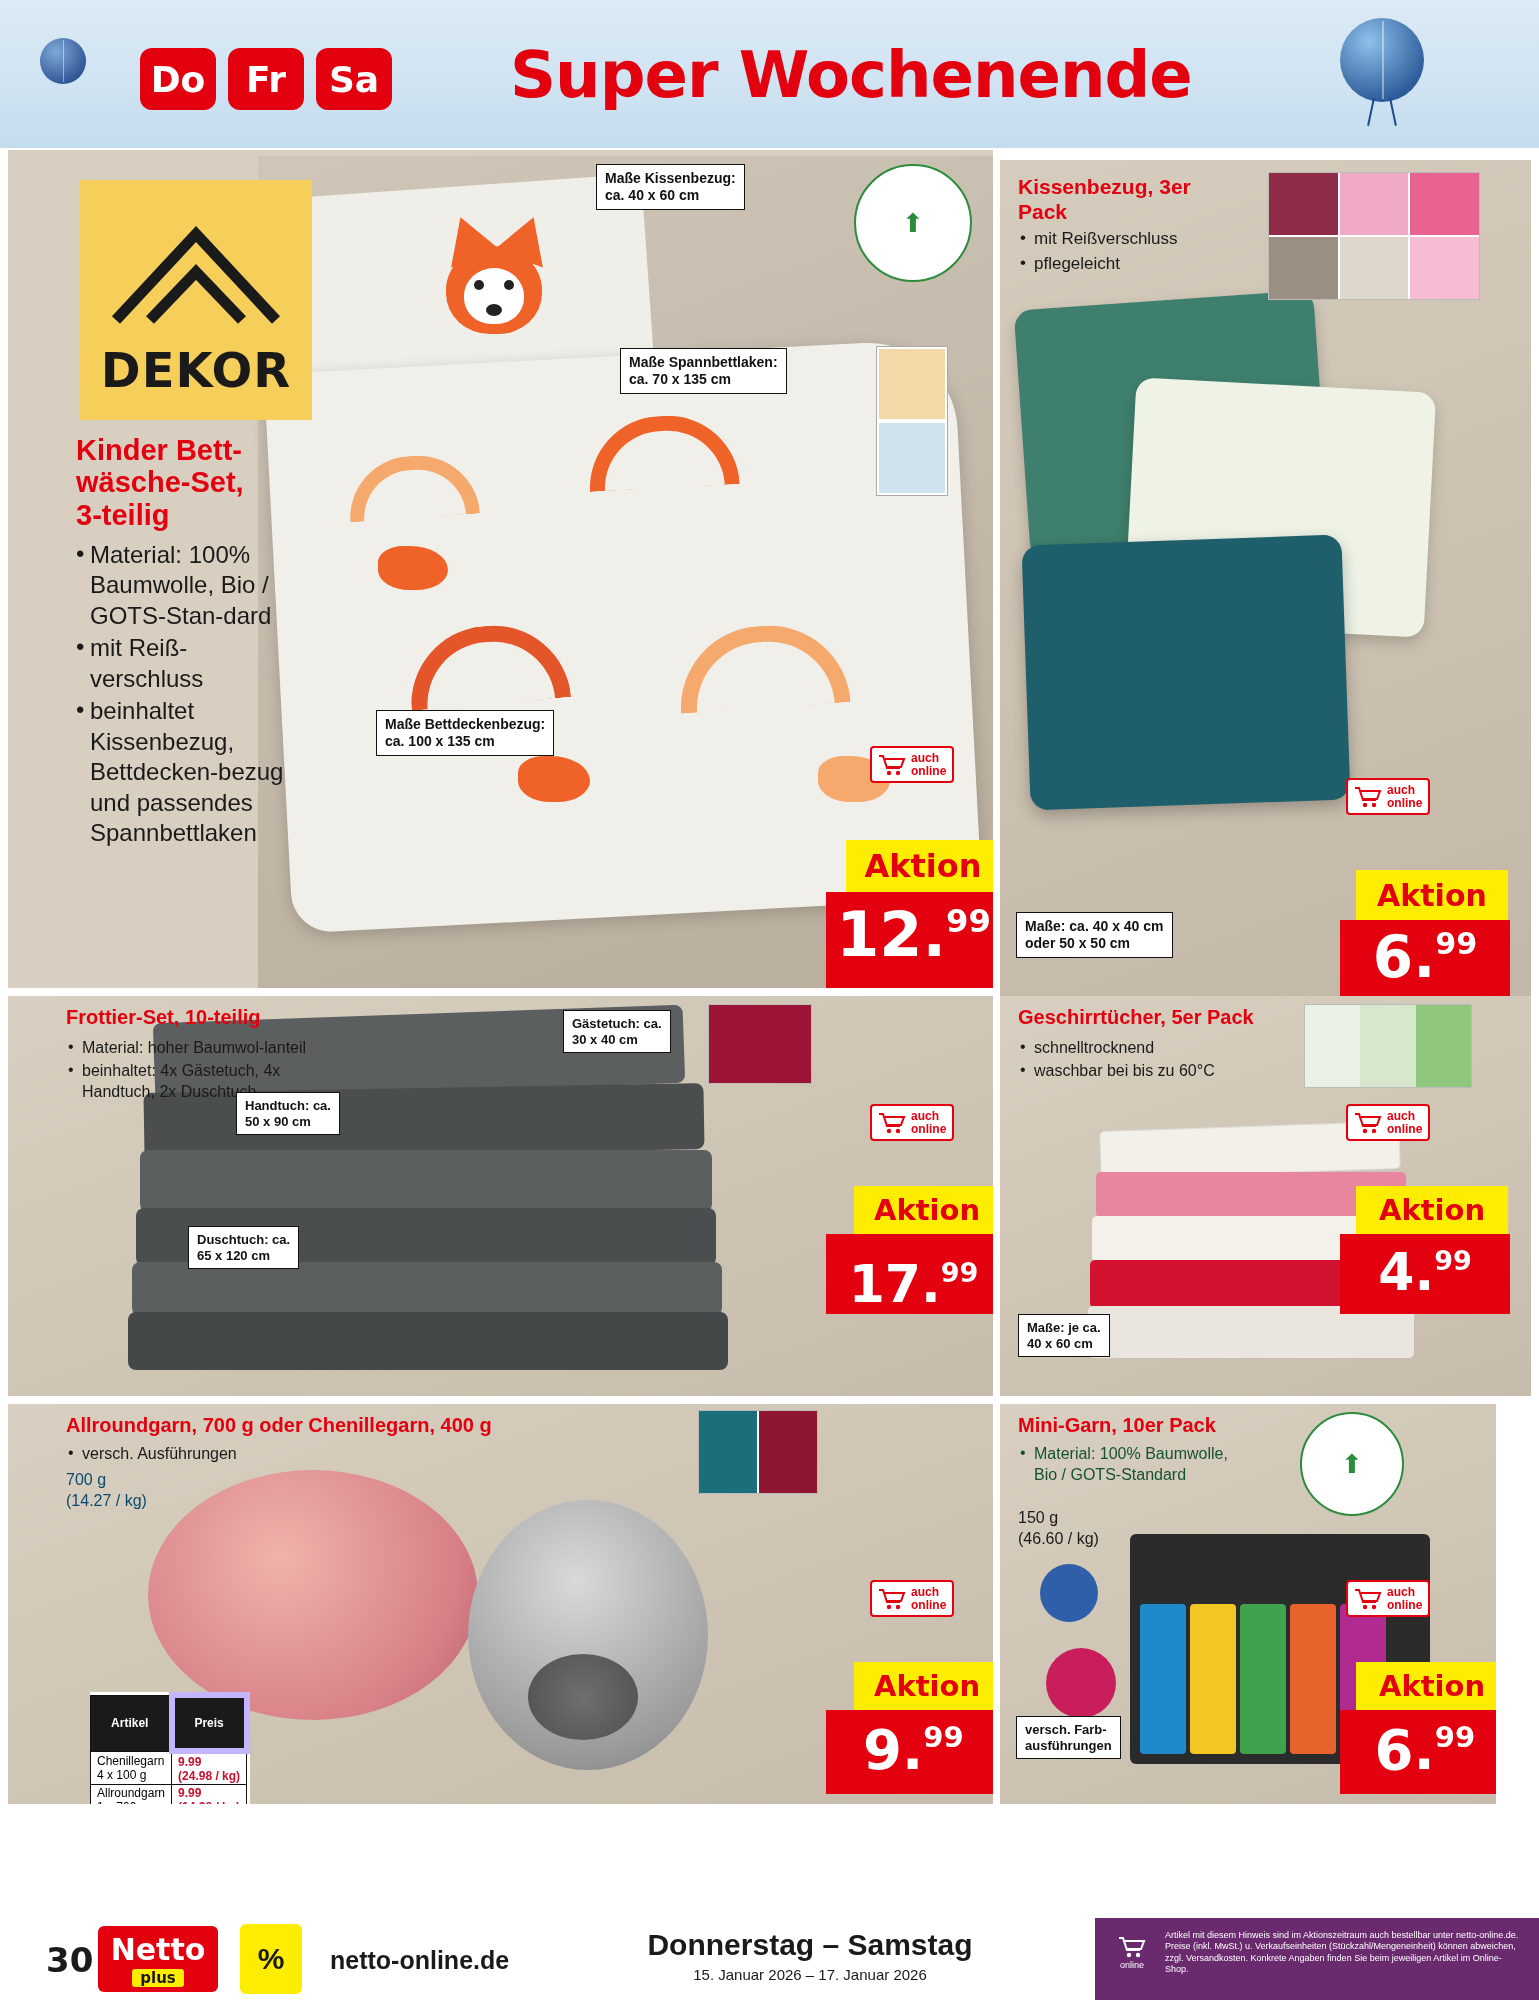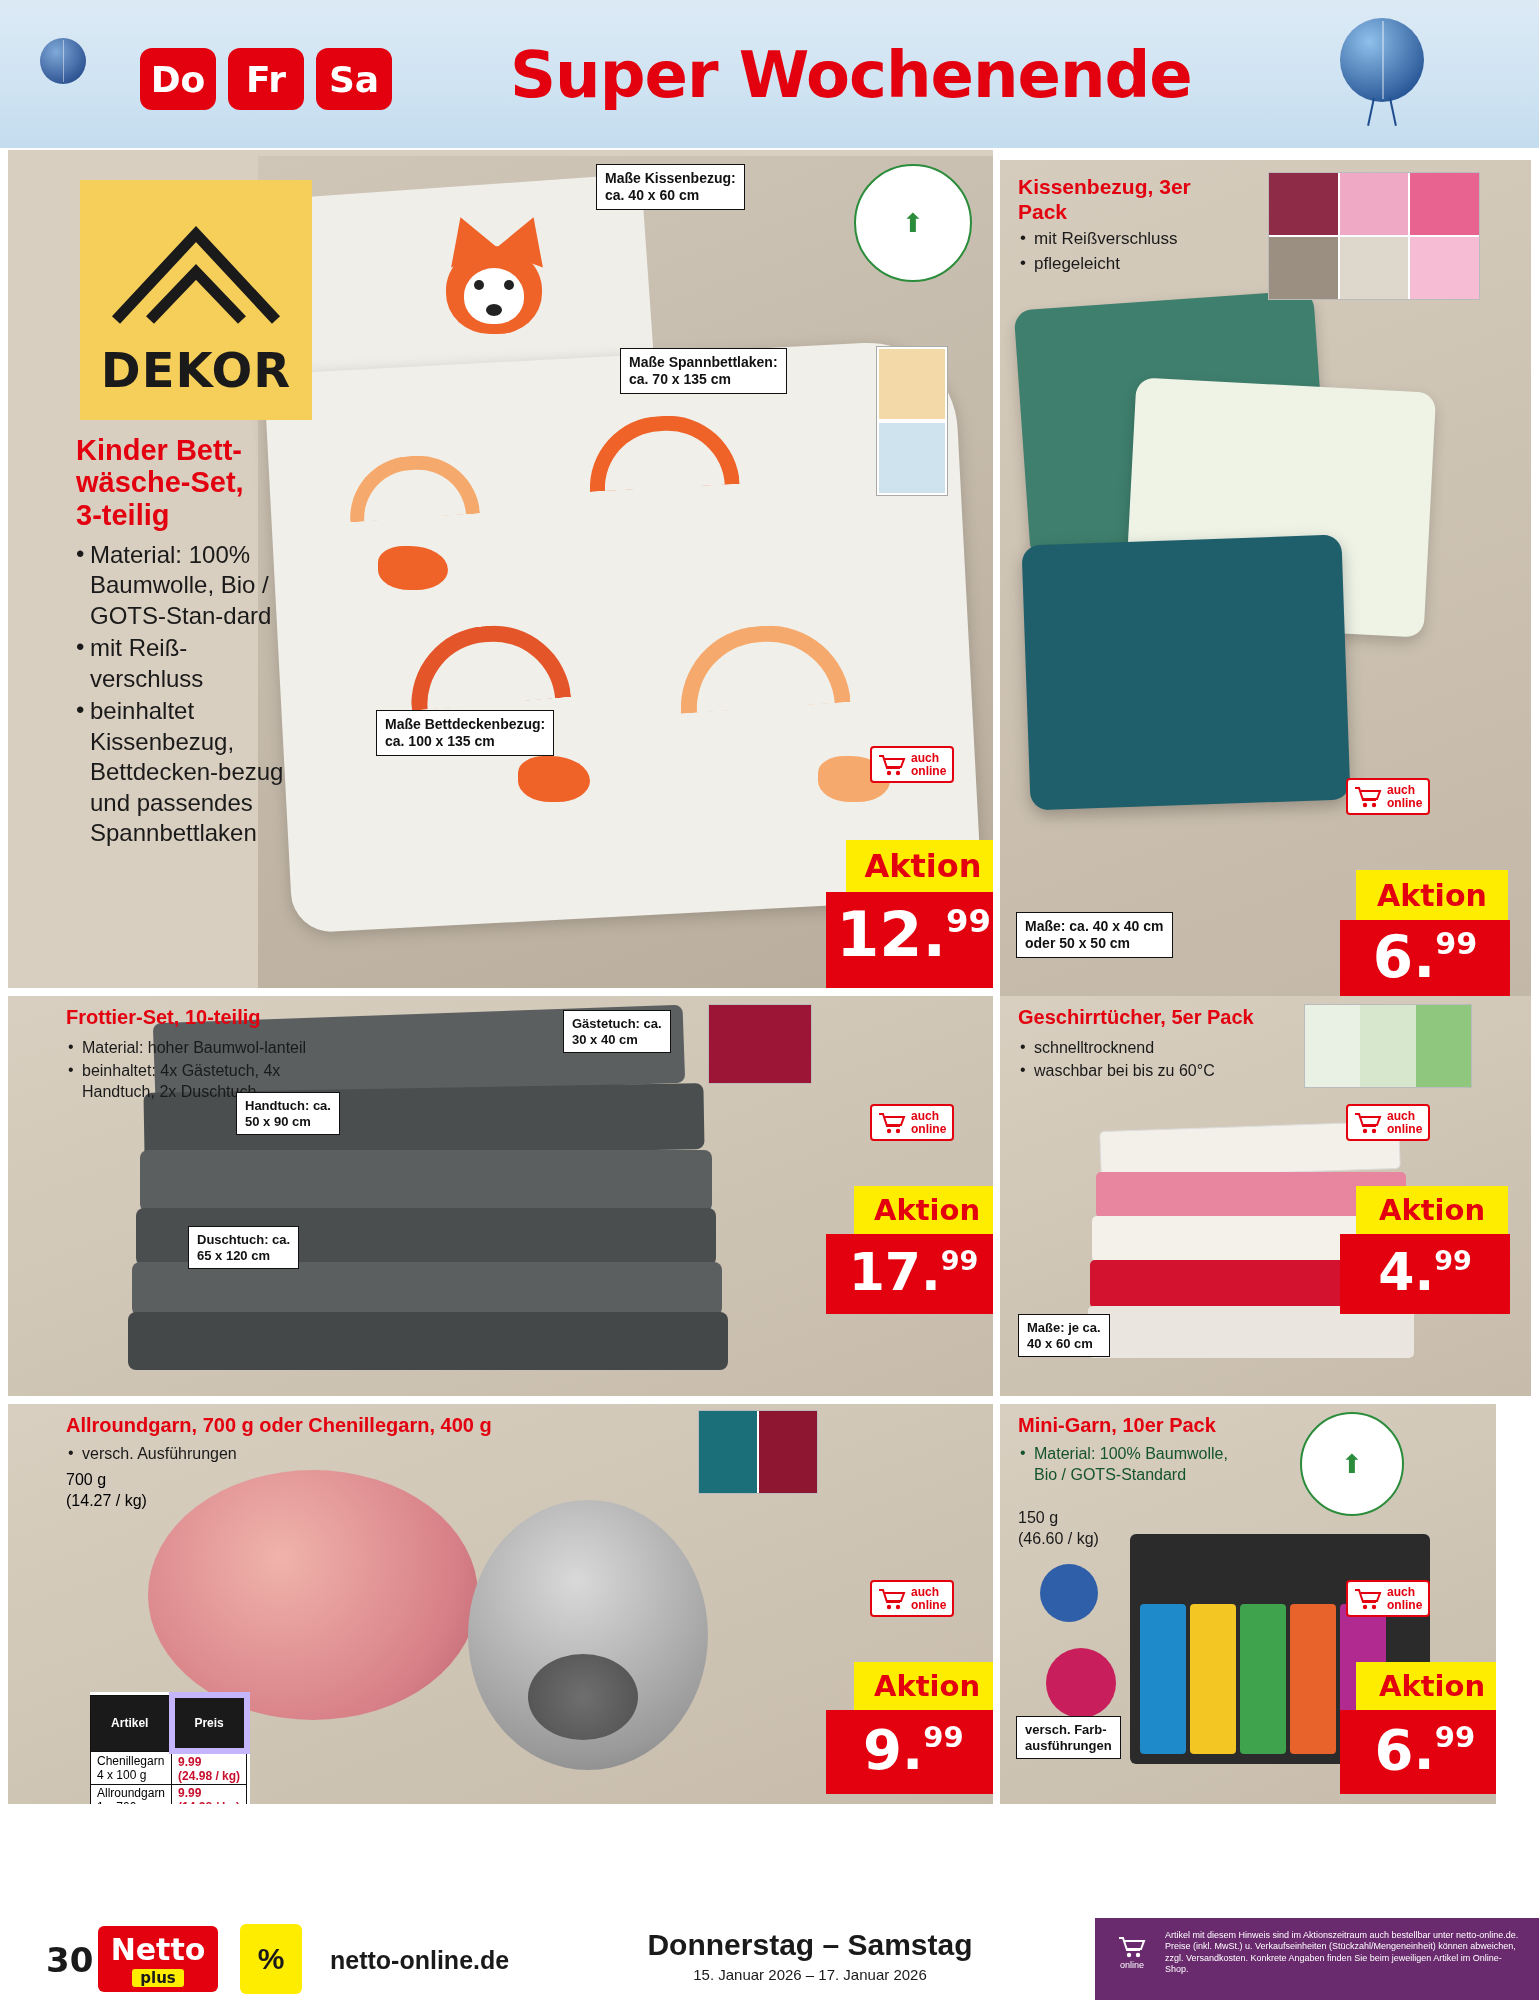--- a/index.html
+++ b/index.html
@@ -329,21 +329,21 @@
             <circle cx="11" cy="19" r="2.2" fill="#e3000f"></circle>
             <circle cx="20" cy="19" r="2.2" fill="#e3000f"></circle>
           </svg>
       </span>
       <span class="txt" style="white-space:pre-line;">auch
 online</span>
     </div>
 
     <div class="aktion" style="left:846px; top:190px; width:146px; height:48px; font-size:29px;">Aktion</div>
     <div class="pricebox" style="left:818px; top:238px; width:175px; height:80px;">
-      <div class="price" style="position:absolute; inset:0; font-size:52px; padding-top:12px;">
+      <div class="price" style="position:absolute; inset:0; font-size:52px; padding-top:24px;">
         <span>17.</span>
           <span class="cents">99</span>
       </div>
     </div>
   </div>
 
   <div class="cell" style="left:1000px; top:848px; width:531px; height:400px;">
     <div style="position:absolute; inset:0; background:linear-gradient(160deg,#d8cfc0,#c7bcab);">
       <div style="position:absolute; left:100px; top:130px; width:300px; height:48px; background:#f3efe9; border:1px solid #ddd; border-radius:5px; transform:rotate(-2deg);"></div>
       <div style="position:absolute; left:96px; top:176px; width:310px; height:46px; background:#e8869f; border-radius:5px;"></div>
@@ -393,21 +393,21 @@
     <div style="position:absolute; inset:0; background:linear-gradient(160deg,#d8cfc0,#c7bcab);">
       <div style="position:absolute; left:140px; top:66px; width:330px; height:250px; border-radius:50%; background:radial-gradient(circle at 40% 35%,#f0b3ab,#d77f86 70%,#b75f6d);"></div>
       <div style="position:absolute; left:460px; top:96px; width:240px; height:270px; border-radius:50%; background:radial-gradient(circle at 45% 30%,#d9d9d9,#9a9a9a 75%,#7d7d7d);"></div>
       <div style="position:absolute; left:520px; top:250px; width:110px; height:86px; border-radius:50%; background:radial-gradient(circle,#6f6f6f,#4f4f4f);"></div>
     </div>
 
     <div class="deal-title" style="position:absolute; left:58px; top:10px; font-size:20px;">Allroundgarn, 700 g oder  Chenillegarn, 400 g</div>
     <ul class="bullets" style="position:absolute; left:58px; top:40px; width:250px; font-size:16px; line-height:1.3; color:#1a1a1a;">
       <li>versch. Ausführungen</li>
     </ul>
-    <div style="position:absolute; left:58px; top:66px; font-size:16px; line-height:1.3; color:#000000; white-space:pre-line;">700 g
+    <div style="position:absolute; left:58px; top:66px; font-size:16px; line-height:1.3; color:#0c4a6e; white-space:pre-line;">700 g
 (14.27 / kg)</div>
 
     <div class="swatch-grid" style="left:690px; top:6px; width:120px; height:84px; grid-template-columns:repeat(2,1fr);">
       <div class="swatch" style="background:#1b6f78"></div>
       <div class="swatch" style="background:#8e1630"></div>
     </div>
 
     <table style="position:absolute; left:82px; top:288px; border-collapse:collapse; background:#fff; font-size:12px;">
       <thead>
         <tr style="background:#1a1a1a; color:#fff;">

